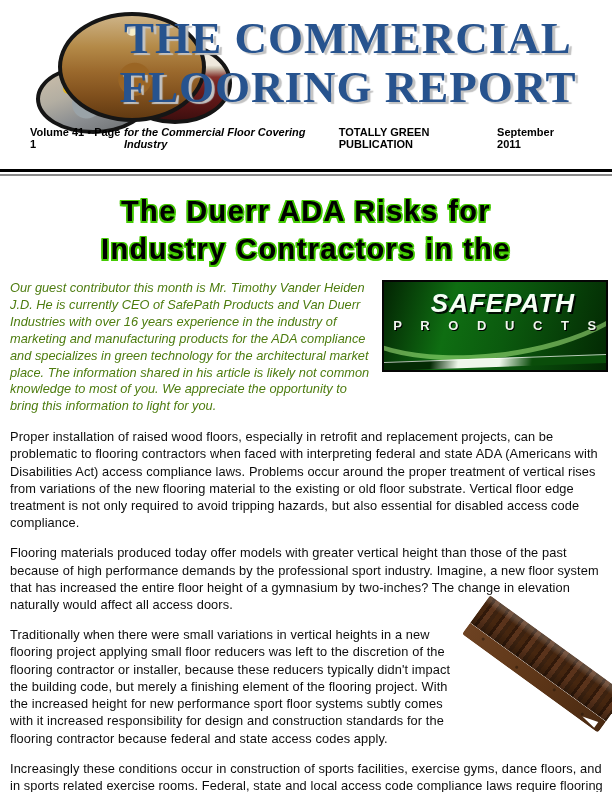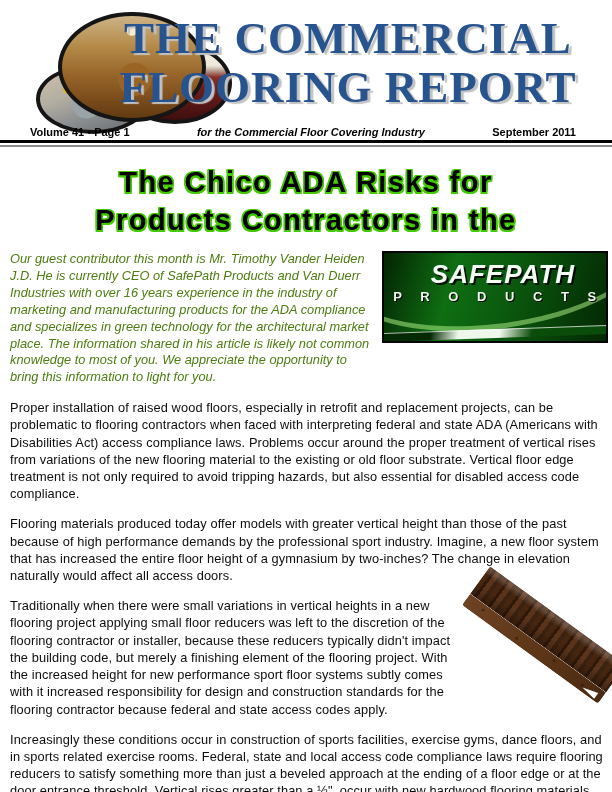--- a/index.html
+++ b/index.html
@@ -22,21 +22,21 @@
       background:
         radial-gradient(circle at 50% 14%, #f7eec8 0 5px, rgba(0,0,0,0) 6px),
         radial-gradient(circle at 52% 62%, #9a6524 0 16px, rgba(0,0,0,0) 17px),
         linear-gradient(180deg,#cdb387 0%,#b48a48 30%,#9a682c 55%,#80501d 78%,#623a12 100%);}
   .title-wrap{position:absolute;left:88px;right:4px;top:14px;z-index:4;text-align:center;}
   .mast-title{
     font-family:"Liberation Serif",serif;font-weight:bold;font-size:45px;line-height:49px;
     color:#27538e;letter-spacing:1px;text-shadow:3px 2px 1px #c2c2c2;white-space:nowrap;}
   
   .info-row{display:flex;justify-content:space-between;align-items:flex-end;
-    padding:0 36px 1px 30px;font-size:11px;font-weight:bold;color:#000;position:relative;z-index:5;}
+    padding:0 36px 18px 30px;font-size:11px;font-weight:bold;color:#000;position:relative;z-index:5;}
   .info-row .i{font-style:italic;}
   .rule-double{margin:1px 0 0 0;height:2px;border-top:3px solid #000;border-bottom:2px solid #8a8a8a;}
   
   .headline{margin:16px 0 0 0;text-align:center;font-size:29px;line-height:38px;
     font-weight:bold;letter-spacing:1.4px;color:#000;
     text-shadow:-1.5px -1.5px 0 #43ca02, 1.5px -1.5px 0 #43ca02, -1.5px 1.5px 0 #43ca02,
                  1.5px 1.5px 0 #43ca02, -1.5px 0 0 #43ca02, 1.5px 0 0 #43ca02,
                  0 -1.5px 0 #43ca02, 0 1.5px 0 #43ca02;}
   .headline span{display:block;}
   
@@ -90,27 +90,28 @@
     <div class="circle c1"></div>
     <div class="title-wrap">
       <div class="mast-title">THE COMMERCIAL</div>
       <div class="mast-title">FLOORING REPORT</div>
     </div>
   </header>
 
   <div class="info-row">
     <span>Volume 41 • Page 1</span>
     <span class="i">for the Commercial Floor Covering Industry</span>
+    <span>TOTALLY GREEN PUBLICATION</span>
     <span>September 2011</span>
   </div>
   <div class="rule-double"></div>
 
   <h1 class="headline">
-    <span>The Chico ADA Risks for</span>
-    <span>Products Contractors in the</span>
+    <span>The Duerr ADA Risks for</span>
+    <span>Industry Contractors in the</span>
   </h1>
 
   <section class="intro-row">
     <p class="intro">Our guest contributor this month is Mr. Timothy Vander Heiden J.D. He is currently CEO of SafePath Products and Van Duerr Industries with over 16 years experience in the industry of marketing and manufacturing products for the ADA compliance and specializes in green technology for the architectural market place. The information shared in his article is likely not common knowledge to most of you.  We appreciate the opportunity to bring this information to light for you.</p>
     <div class="ad-box">
       <div class="swoosh"></div>
       <div class="brand">SAFEPATH</div>
       <div class="brand-sub">P R O D U C T S</div>
       <div class="stripe"></div>
     </div>

